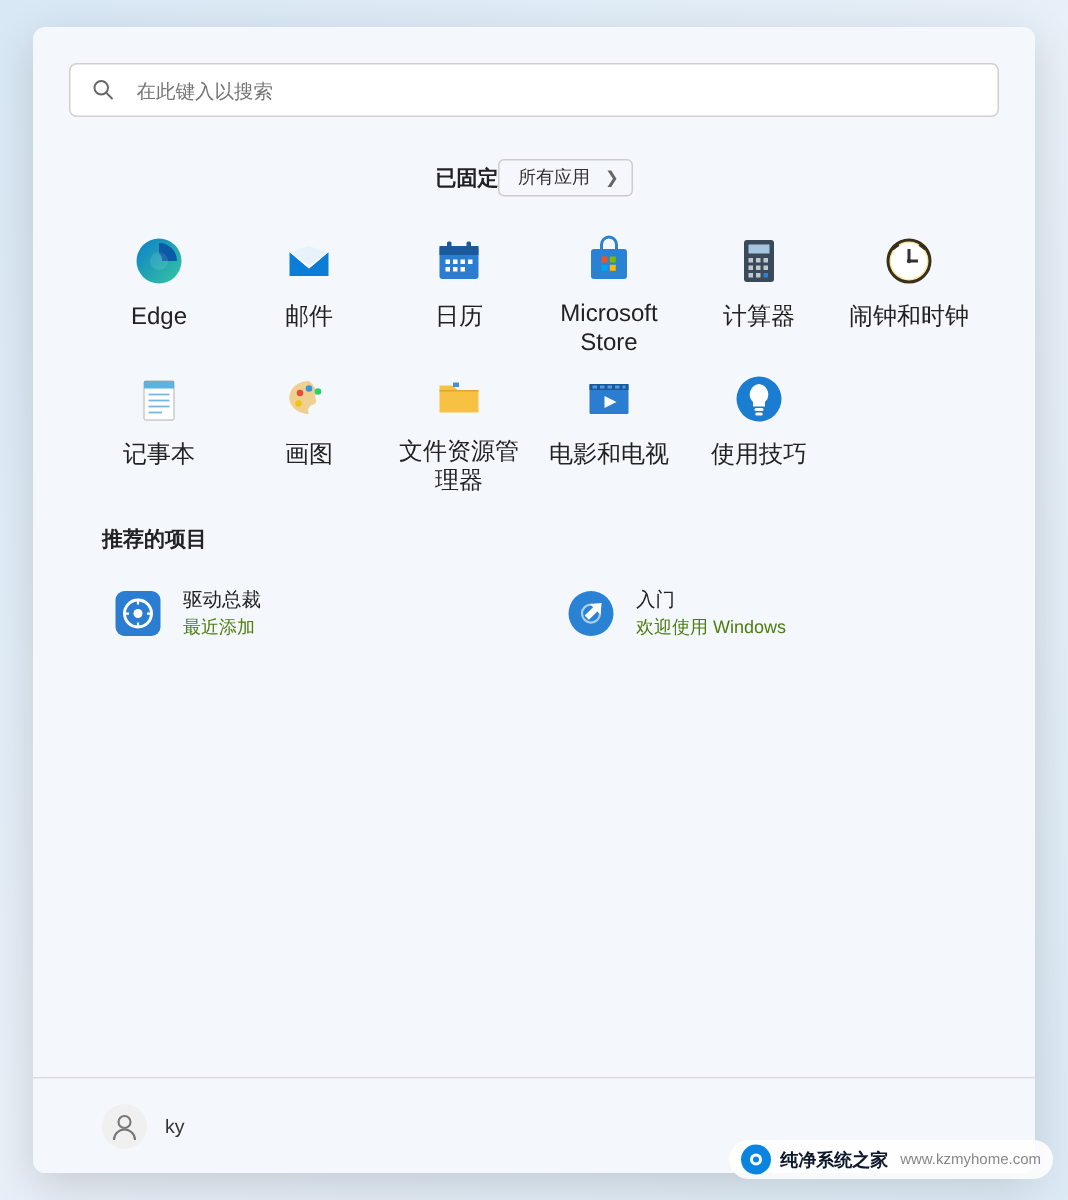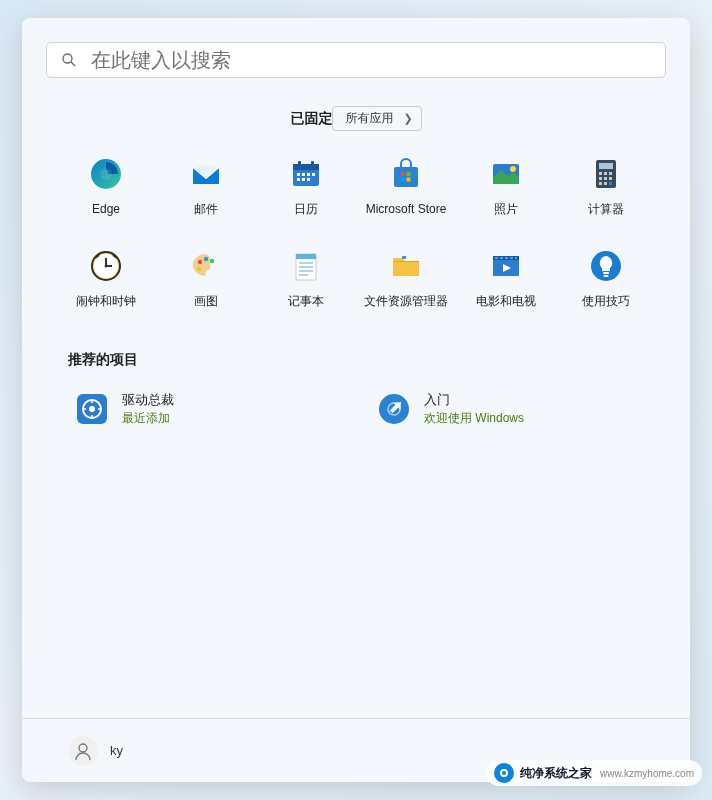--- a/index.html
+++ b/index.html
@@ -37,21 +37,21 @@
       align-items: center;
       padding: 0 14px;
     }
     .search-bar svg {
       flex-shrink: 0;
     }
     .search-input {
       border: none;
       outline: none;
       margin-left: 14px;
-      font-size: 20px;
+      font-size: 13px;
       color: #ef4444;
       width: 100%;
       font-family: inherit;
       background: transparent;
     }
     .pinned-section {
       margin: 28px 46px 0 46px;
     }
     .section-header {
       display: flex;
@@ -103,21 +103,21 @@
     }
     .app-icon {
       width: 38px;
       height: 38px;
       display: flex;
       align-items: center;
       justify-content: center;
       margin-bottom: 9px;
     }
     .app-label {
-      font-size: 12px;
+      font-size: 16px;
       color: #222;
       text-align: center;
       line-height: 1.2;
     }
     .recommended-section {
       margin: 28px 46px 0 46px;
     }
     .rec-items {
       display: grid;
       grid-template-columns: 1fr 1fr;
@@ -292,30 +292,20 @@
                 <rect x="13" y="16" width="4" height="4" fill="#f25022"></rect>
                 <rect x="18.5" y="16" width="4" height="4" fill="#7fba00"></rect>
                 <rect x="13" y="21.5" width="4" height="4" fill="#00a4ef"></rect>
                 <rect x="18.5" y="21.5" width="4" height="4" fill="#ffb900"></rect>
               </g>
             </svg>
         </div>
         <div class="app-label">Microsoft Store</div>
       </div>
 
-      <div class="app-tile">
-        <div class="app-icon">
-          <svg width="36" height="36" viewBox="0 0 36 36">
-              <rect x="5" y="8" width="26" height="20" rx="2" fill="#2a7dd1"></rect>
-              <path d="M5 22 L13 14 L20 20 L25 16 L31 22 L31 28 L5 28 Z" fill="#3ba555"></path>
-              <circle cx="25" cy="13" r="3" fill="#ffd43b"></circle>
-            </svg>
-        </div>
-        <div class="app-label">照片</div>
-      </div>
 
 
       <div class="app-tile">
         <div class="app-icon">
           <svg width="36" height="36" viewBox="0 0 36 36">
               <rect x="8" y="4" width="20" height="28" rx="2" fill="#3a4a5a"></rect>
               <rect x="11" y="7" width="14" height="6" fill="#a8c5e0"></rect>
               <g fill="#c0c8d0">
                 <rect x="11" y="16" width="3" height="3"></rect>
                 <rect x="16" y="16" width="3" height="3"></rect>
@@ -343,44 +333,44 @@
               <path d="M11 7 L7 10" stroke="#3a2f1a" stroke-width="2"></path>
               <path d="M25 7 L29 10" stroke="#3a2f1a" stroke-width="2"></path>
             </svg>
         </div>
         <div class="app-label">闹钟和时钟</div>
       </div>
 
       <div class="app-tile">
         <div class="app-icon">
           <svg width="36" height="36" viewBox="0 0 36 36">
-              <path d="M18 6 A12 10 0 1 0 18 28 A4 4 0 0 1 20 22 A3 3 0 0 0 22 17 A12 10 0 0 0 18 6 Z" fill="#f0d090"></path>
-              <circle cx="12" cy="14" r="2.2" fill="#e74c3c"></circle>
-              <circle cx="18" cy="11" r="2.2" fill="#3498db"></circle>
-              <circle cx="24" cy="13" r="2.2" fill="#2ecc71"></circle>
-              <circle cx="11" cy="21" r="2.2" fill="#f1c40f"></circle>
-            </svg>
-        </div>
-        <div class="app-label">画图</div>
-      </div>
-
-      <div class="app-tile">
-        <div class="app-icon">
-          <svg width="36" height="36" viewBox="0 0 36 36">
               <rect x="8" y="6" width="20" height="26" rx="1" fill="#fff" stroke="#999" stroke-width="0.5"></rect>
               <rect x="8" y="6" width="20" height="5" fill="#5bb3e0"></rect>
               <g stroke="#78b8e0" stroke-width="1.2">
                 <line x1="11" y1="15" x2="25" y2="15"></line>
                 <line x1="11" y1="19" x2="25" y2="19"></line>
                 <line x1="11" y1="23" x2="25" y2="23"></line>
                 <line x1="11" y1="27" x2="20" y2="27"></line>
               </g>
             </svg>
         </div>
         <div class="app-label">记事本</div>
+      </div>
+
+      <div class="app-tile">
+        <div class="app-icon">
+          <svg width="36" height="36" viewBox="0 0 36 36">
+              <path d="M18 6 A12 10 0 1 0 18 28 A4 4 0 0 1 20 22 A3 3 0 0 0 22 17 A12 10 0 0 0 18 6 Z" fill="#f0d090"></path>
+              <circle cx="12" cy="14" r="2.2" fill="#e74c3c"></circle>
+              <circle cx="18" cy="11" r="2.2" fill="#3498db"></circle>
+              <circle cx="24" cy="13" r="2.2" fill="#2ecc71"></circle>
+              <circle cx="11" cy="21" r="2.2" fill="#f1c40f"></circle>
+            </svg>
+        </div>
+        <div class="app-label">画图</div>
       </div>
 
       <div class="app-tile">
         <div class="app-icon">
           <svg width="36" height="36" viewBox="0 0 36 36">
               <path d="M5 10 L5 28 L31 28 L31 13 L17 13 L14 10 Z" fill="#f7c244"></path>
               <path d="M5 13 L31 13 L31 14 L5 14 Z" fill="#d9a530"></path>
               <rect x="14" y="8" width="4" height="3" fill="#4a8fd6"></rect>
             </svg>
         </div>

